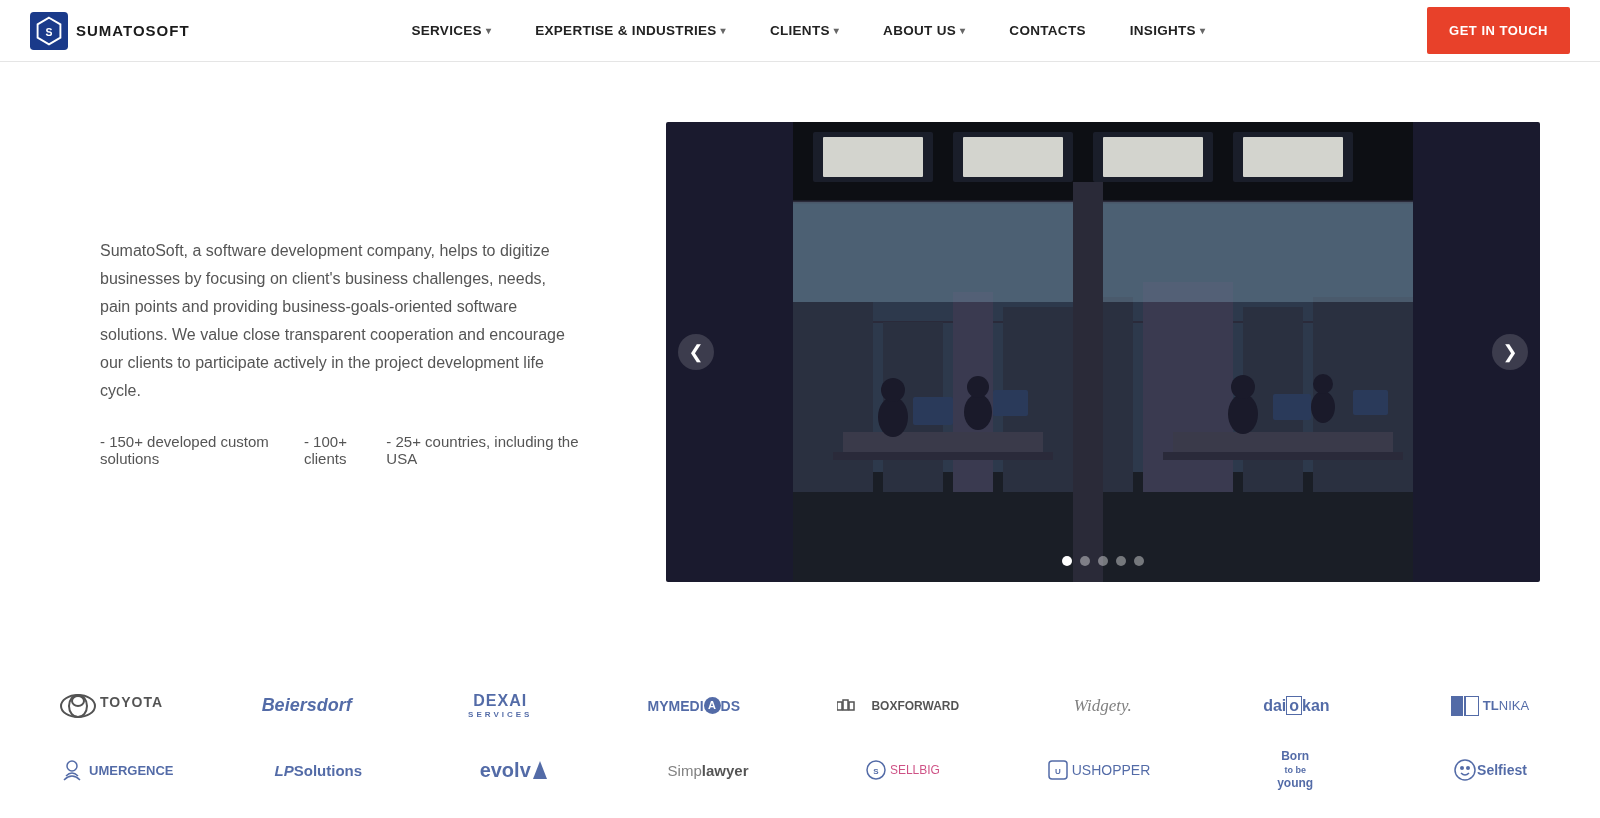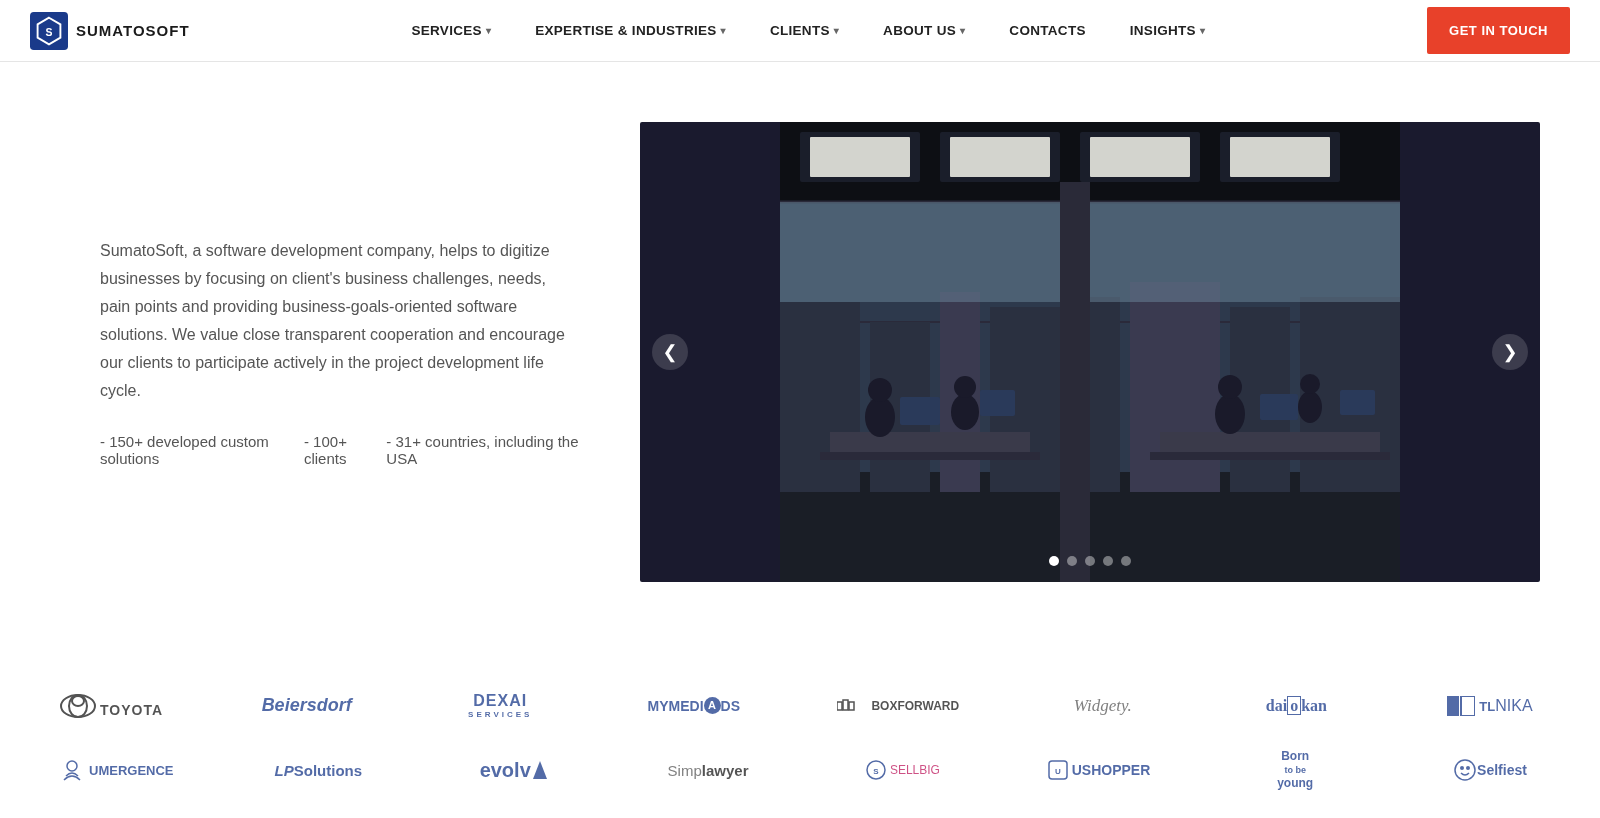--- a/index.html
+++ b/index.html
@@ -60,21 +60,21 @@
       font-weight: 700 !important;
       font-size: 13px !important;
       letter-spacing: 0.5px;
     }
 
     
     .hero {
       display: flex;
       align-items: center;
       padding: 60px 60px 60px 100px;
-      gap: 60px;
+      gap: 86px;
       min-height: 480px;
       background: #fff;
     }
     .hero-text {
       flex: 0 0 48%;
       max-width: 480px;
     }
     .hero-text p {
       font-size: 16px;
       line-height: 1.75;
@@ -155,21 +155,21 @@
     }
     .client-logo {
       display: flex;
       align-items: center;
       justify-content: center;
       min-width: 100px;
       opacity: 0.75;
     }
 
     
-    .logo-toyota { font-size: 13px; font-weight: 800; color: #1a1a1a; display: flex; align-items: flex-end; gap: 4px; }
+    .logo-toyota { font-size: 13px; font-weight: 800; color: #1a1a1a; display: flex; align-items: flex-start; gap: 4px; }
     .logo-beiersdorf { font-size: 18px; font-weight: 700; color: #1a3a8a; font-style: italic; }
     .logo-widgety { font-size: 17px; color: #555; font-family: Georgia, serif; font-style: italic; }
 
     
     .office-bg {
       width: 100%;
       height: 100%;
     }
   </style>
 </head>
@@ -227,21 +227,21 @@
     <span>GET IN TOUCH</span>
   </a>
 </nav>
 
 <section class="hero">
   <div class="hero-text">
     <p>SumatoSoft, a software development company, helps to digitize businesses by focusing on client's business challenges, needs, pain points and providing business-goals-oriented software solutions. We value close transparent cooperation and encourage our clients to participate actively in the project development life cycle.</p>
     <ul class="hero-stats">
       <li>- 150+ developed custom solutions</li>
       <li>- 100+ clients</li>
-      <li>- 31+ countries, including the USA</li>
+      <li>- 25+ countries, including the USA</li>
     </ul>
   </div>
 
   <div class="hero-image">
     
     <svg class="office-bg" viewBox="0 0 620 460" xmlns="http://www.w3.org/2000/svg">
 
       <rect width="620" height="460" fill="#1a1e2a"></rect>
 
       <rect x="0" y="0" width="620" height="80" fill="#0d0f14"></rect>
@@ -360,32 +360,32 @@
         </svg>
         <span>BOXFORWARD</span>
       </div>
     </div>
 
     <div class="client-logo">
       <div class="logo-widgety">Widgety.</div>
     </div>
 
     <div class="client-logo">
-      <div style="font-size:16px;font-weight:600;color:#1a3a8a;font-family:Liberation Serif, serif;">
+      <div style="font-size:16px;font-weight:600;color:#1a3a8a;">
         <span>dai</span><span style="border:1.5px solid #1a3a8a;padding:0 2px;">o</span><span>kan</span>
       </div>
     </div>
 
     <div class="client-logo">
       <div style="display:flex;align-items:center;gap:4px;">
         <svg width="28" height="20" viewBox="0 0 28 20">
           <rect x="0" y="0" width="12" height="20" fill="#1a3a8a"></rect>
           <rect x="14" y="0" width="14" height="20" fill="none" stroke="#1a3a8a" stroke-width="2"></rect>
         </svg>
-        <span style="font-size:13px;font-weight:700;color:#1a3a8a;">TL<span style="font-size:16px;font-weight:400;">NIKA</span></span>
+        <span style="font-size:13px;font-weight:700;color:#1a3a8a;">TL<span style="font-size:13px;font-weight:400;">NIKA</span></span>
       </div>
     </div>
 
   </div>
 
   <div class="clients-row">
 
     <div class="client-logo">
       <div style="display:flex;align-items:center;gap:5px;">
         <svg width="24" height="24" viewBox="0 0 24 24">
@@ -427,21 +427,21 @@
         <span style="font-size:12px;font-weight:400;color:#be185d;">SELLBIG</span>
       </div>
     </div>
 
     <div class="client-logo">
       <div style="display:flex;align-items:center;gap:4px;">
         <svg width="20" height="20" viewBox="0 0 20 20">
           <rect x="1" y="1" width="18" height="18" rx="3" fill="none" stroke="#1a3a8a" stroke-width="1.5"></rect>
           <text x="10" y="14" text-anchor="middle" fill="#1a3a8a" font-size="8" font-weight="bold" font-family="Arial">U</text>
         </svg>
-        <span style="font-size:14px;font-weight:700;color:#1a3a8a;text-align:center;">USHOPPER</span>
+        <span style="font-size:14px;font-weight:400;color:#1a3a8a;text-align:center;">USHOPPER</span>
       </div>
     </div>
 
     <div class="client-logo">
       <div style="font-size:12px;font-weight:700;color:#1a3a8a;text-align:center;line-height:1.3;">
         <div>Born</div>
         <div style="font-size:9px;text-align:center;">to be</div>
         <div>young</div>
       </div>
     </div>

